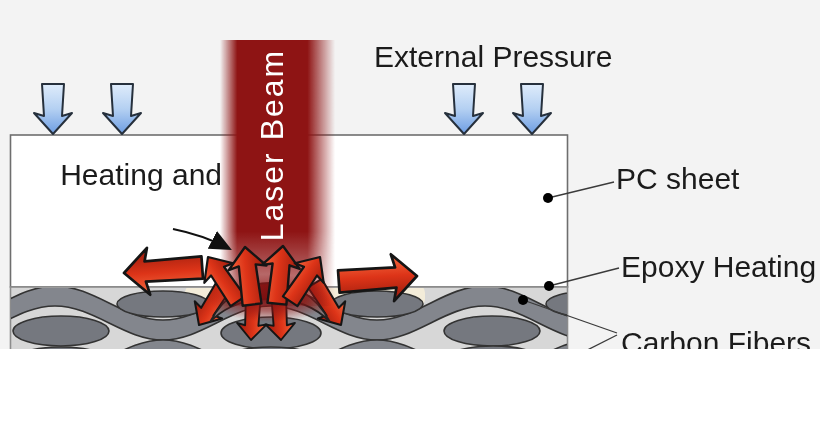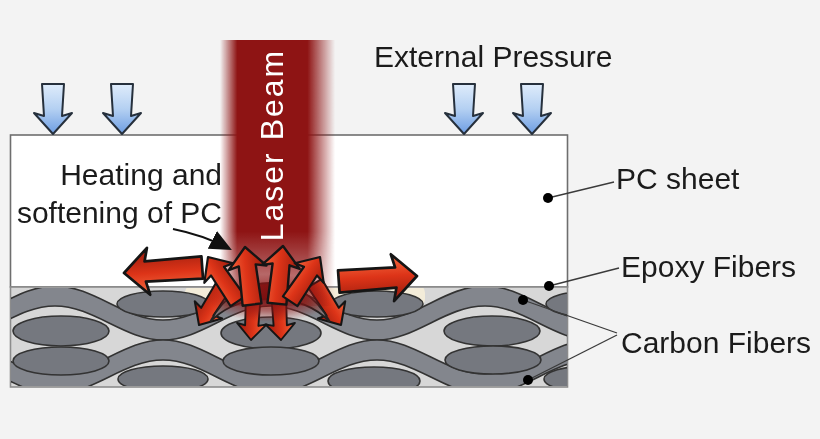--- a/index.html
+++ b/index.html
@@ -1,17 +1,17 @@
 <!DOCTYPE html>
 <html><head>
 <meta charset="utf-8">
 <style>
   html,body{margin:0;padding:0;}
   #canvas{
-    position:relative;width:820px;height:439px;overflow:hidden;
+    position:relative;width:820px;height:349px;overflow:hidden;
     background:#f3f3f3;
     font-family:"Liberation Sans", sans-serif;
     color:#1b1b1b;
   }
   #diagram-svg{position:absolute;left:0;top:0;}
   .lbl{position:absolute;white-space:nowrap;font-size:30px;line-height:1;}
   .lbl-external{left:374px;top:42px;}
   .lbl-heating{left:6px;top:156px;width:216px;text-align:right;line-height:38px;white-space:nowrap;}
   .lbl-pc{left:616px;top:164px;text-align:right;}
   .lbl-epoxy{left:621px;top:252px;}
@@ -162,23 +162,22 @@
     <circle cx="549" cy="286" r="5"></circle>
     <circle cx="523" cy="300" r="5"></circle>
     <circle cx="528" cy="380" r="5"></circle>
   </g>
 </svg>
 
   <div class="lbl lbl-external">External Pressure</div>
 
   <div class="lbl lbl-heating">
     <div>Heating and</div>
-    <div>softening of PC</div>
   </div>
 
   <div class="lbl-laser">Laser Beam</div>
 
   <div class="lbl lbl-pc">PC sheet</div>
 
-  <div class="lbl lbl-epoxy">Epoxy Fibers</div>
+  <div class="lbl lbl-epoxy">Epoxy Heating</div>
 
   <div class="lbl lbl-carbon">Carbon Fibers</div>
 </div>
 
 </body></html>

